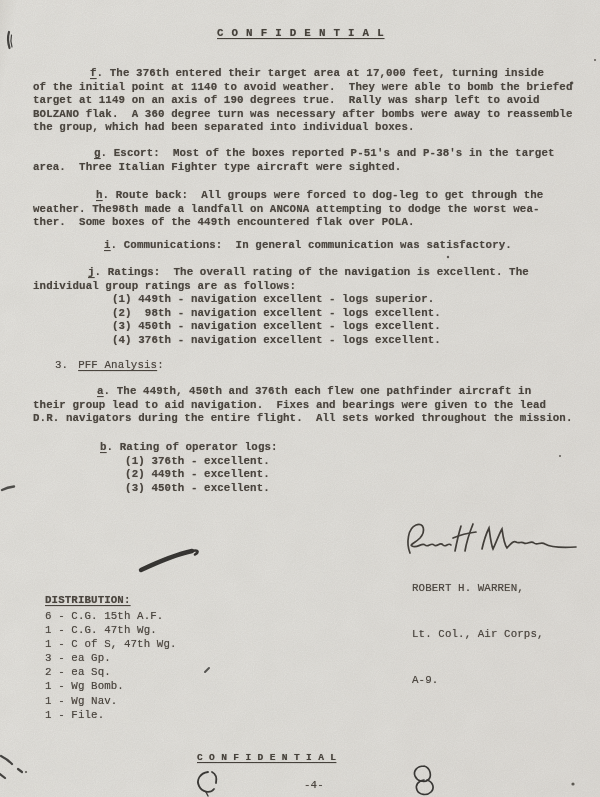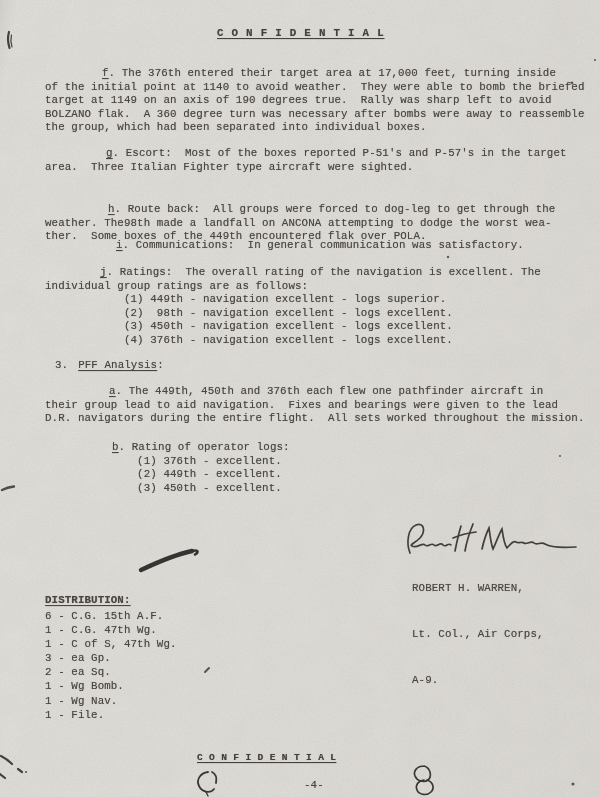--- a/index.html
+++ b/index.html
@@ -13,24 +13,24 @@
     position:absolute;white-space:pre;font-size:10.8px;line-height:13.5px;
     letter-spacing:.1px;
     text-shadow:0 .2px .7px rgba(58,50,42,.55);
   }
   .u{text-decoration:underline;text-underline-offset:2px;}
   .b{font-weight:bold;}
   .conf{font-weight:bold;letter-spacing:.8px;color:#34302a;}
   #conf-top{top:27px;left:217px;}
   #conf-bottom{top:751px;left:197px;font-size:9.6px;letter-spacing:.3px;}
   #page-num{top:779px;left:304px;}
-  .para{left:45px;}
+  .para{left:33px;font-weight:bold;}
   #para-f{top:67px;}   #para-f .lbl{margin-left:57px;}
   #para-g{top:147px;}  #para-g .lbl{margin-left:61px;}
-  #para-h{top:189px;margin-top:14px;}  #para-h .lbl{margin-left:63px;}
+  #para-h{top:189px;}  #para-h .lbl{margin-left:63px;}
   #para-i{top:239px;}  #para-i .lbl{margin-left:71px;}
   #para-j{top:266px;}  #para-j .lbl{margin-left:55px;}
   #sec-3{top:359px;left:55px;}
   #sec-3 .title{margin-left:10px;}
   #para-a{top:385px;}  #para-a .lbl{margin-left:64px;}
   #para-b{top:441px;}  #para-b .lbl{margin-left:67px;}
   #by-command{top:503px;left:135px;}
   #sig-typed{top:551px;left:412px;line-height:15.2px;}
   #sig-hand{position:absolute;top:517px;left:398px;width:182px;height:48px;}
   #dist-head{top:594px;left:45px;}
@@ -43,21 +43,21 @@
 <div class="page">
 
   <div class="t conf u" id="conf-top">C O N F I D E N T I A L</div>
 
   <div class="t para" id="para-f"><span class="lbl u">f</span><span>. The 376th entered their target area at 17,000 feet, turning inside
 of the initial point at 1140 to avoid weather.  They were able to bomb the briefed
 target at 1149 on an axis of 190 degrees true.  Rally was sharp left to avoid
 BOLZANO flak.  A 360 degree turn was necessary after bombs were away to reassemble
 the group, which had been separated into individual boxes.</span></div>
 
-  <div class="t para" id="para-g"><span class="lbl u">g</span><span>. Escort:  Most of the boxes reported P-51's and P-57's in the target
+  <div class="t para" id="para-g"><span class="lbl u">g</span><span>. Escort:  Most of the boxes reported P-51's and P-38's in the target
 area.  Three Italian Fighter type aircraft were sighted.</span></div>
 
   <div class="t para" id="para-h"><span class="lbl u">h</span><span>. Route back:  All groups were forced to dog-leg to get through the
 weather. The98th made a landfall on ANCONA attempting to dodge the worst wea-
 ther.  Some boxes of the 449th encountered flak over POLA.</span></div>
 
   <div class="t para" id="para-i"><span class="lbl u">i</span><span>. Communications:  In general communication was satisfactory.</span></div>
 
   <div class="t para" id="para-j"><span class="lbl u">j</span><span>. Ratings:  The overall rating of the navigation is excellent. The
 individual group ratings are as follows:

